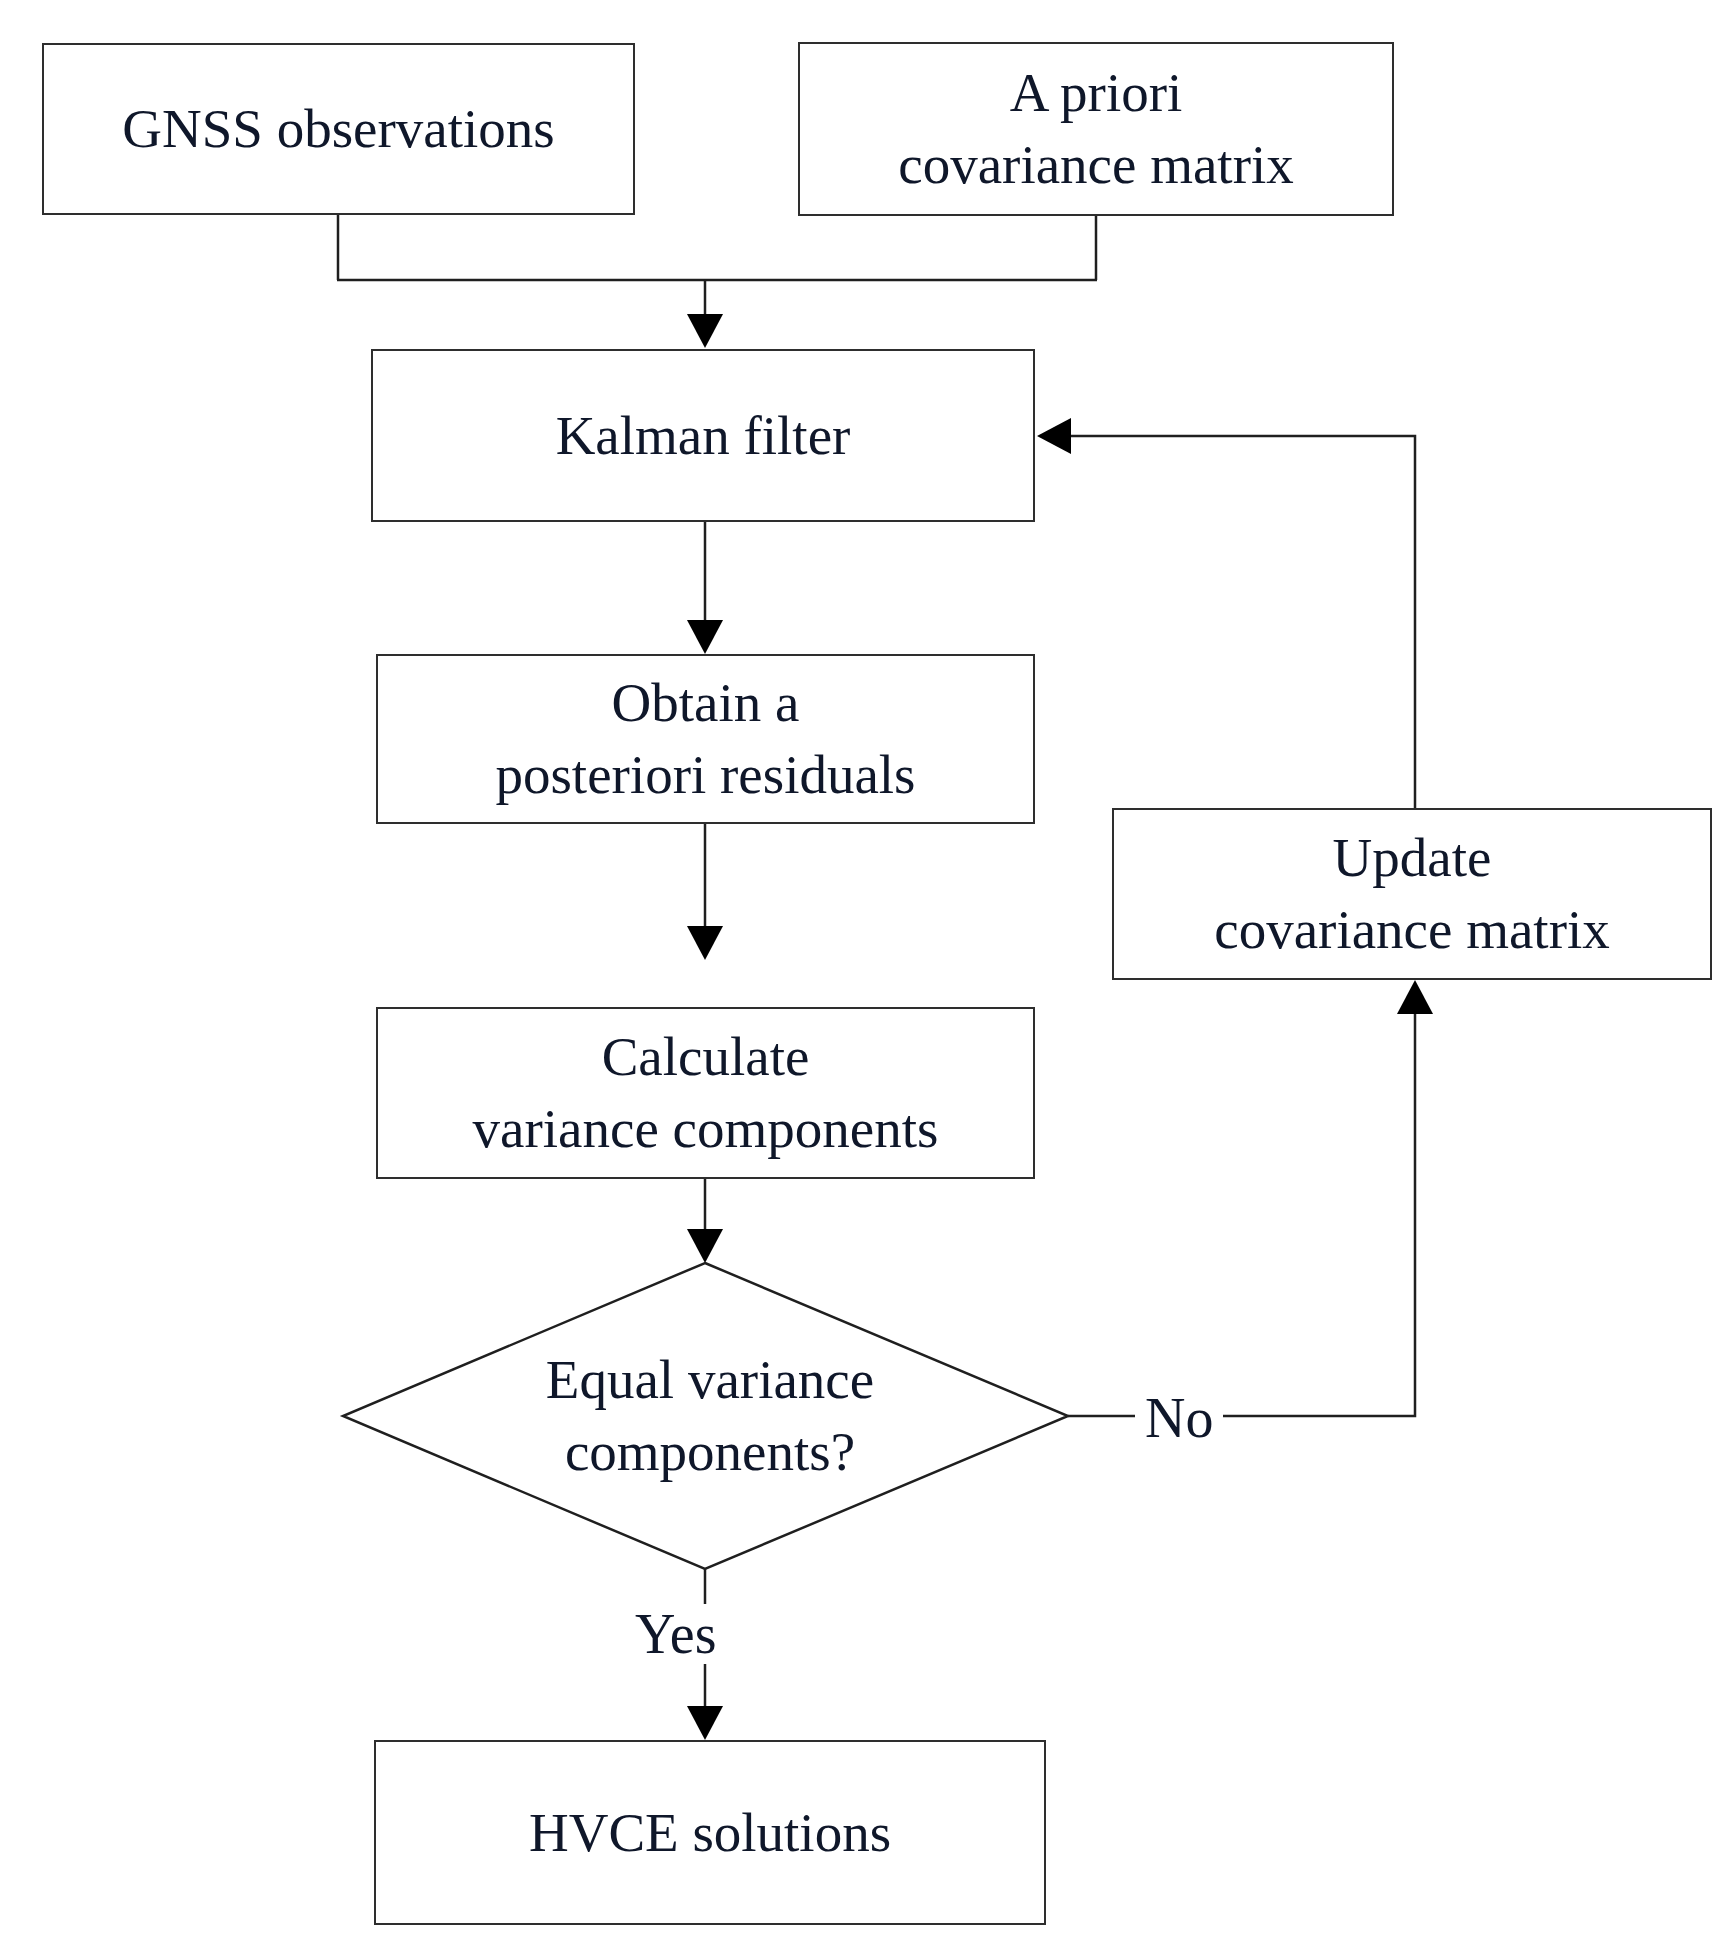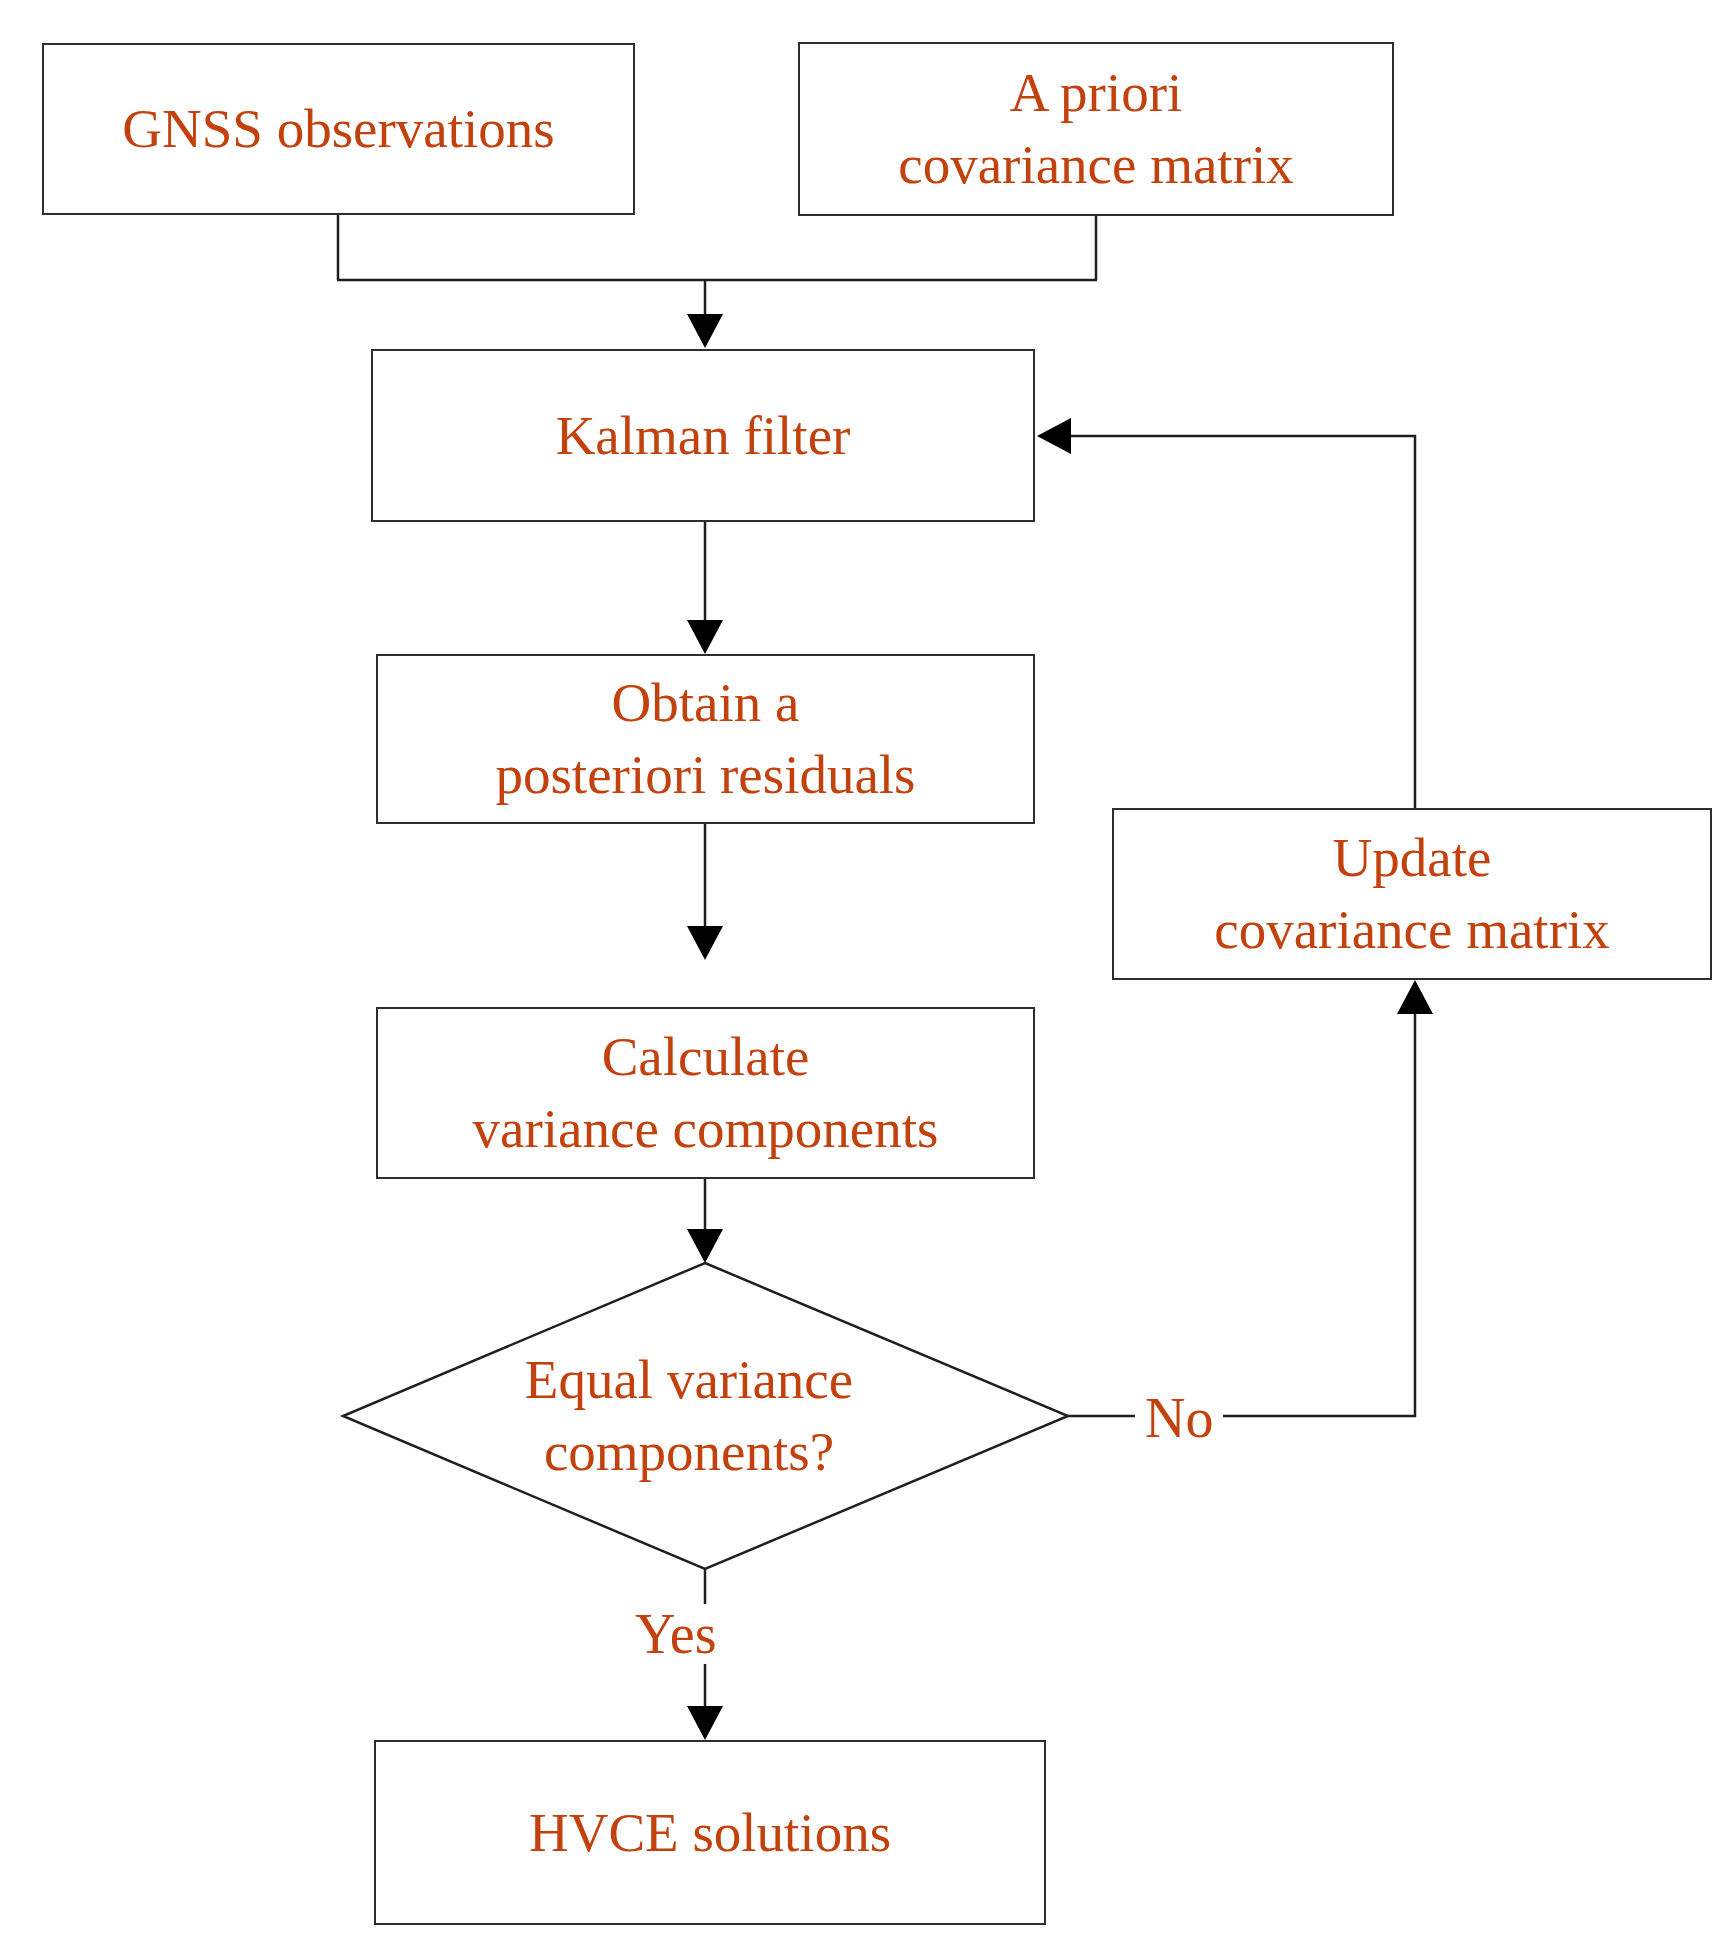--- a/index.html
+++ b/index.html
@@ -6,21 +6,21 @@
     margin: 0;
     padding: 0;
     background: #ffffff;
   }
   #stage {
     position: relative;
     width: 1734px;
     height: 1942px;
     background: #ffffff;
     font-family: "Liberation Serif", "DejaVu Serif", serif;
-    color: #c2410c;
+    color: #0f172a;
     overflow: hidden;
   }
   #wires {
     position: absolute;
     left: 0;
     top: 0;
     width: 1734px;
     height: 1942px;
   }
   .node {
@@ -59,21 +59,21 @@
     white-space: nowrap;
   }
   
   #node-gnss      { left: 42px;   top: 43px;   width: 593px; height: 172px; }
   #node-apriori   { left: 798px;  top: 42px;   width: 596px; height: 174px; }
   #node-kalman    { left: 371px;  top: 349px;  width: 664px; height: 173px; }
   #node-obtain    { left: 376px;  top: 654px;  width: 659px; height: 170px; }
   #node-calculate { left: 376px;  top: 960px;  width: 659px; height: 172px; margin-top: 47px; }
   #node-update    { left: 1112px; top: 808px;  width: 600px; height: 172px; align-items: center; }
   #node-hvce      { left: 374px;  top: 1740px; width: 672px; height: 185px; }
-  #label-decision { left: 379px;  top: 1344px; width: 620px; height: 144px; }
+  #label-decision { left: 400px;  top: 1344px; width: 620px; height: 144px; }
   #label-yes      { left: 625px;  top: 1604px; }
   #label-no       { left: 1135px; top: 1388px; }
 </style>
 </head>
 <body>
 
 <div id="stage">
 
   <svg id="wires" viewBox="0 0 1734 1942" xmlns="http://www.w3.org/2000/svg">
     <g stroke="#1f1f1f" stroke-width="2.5" fill="none">

